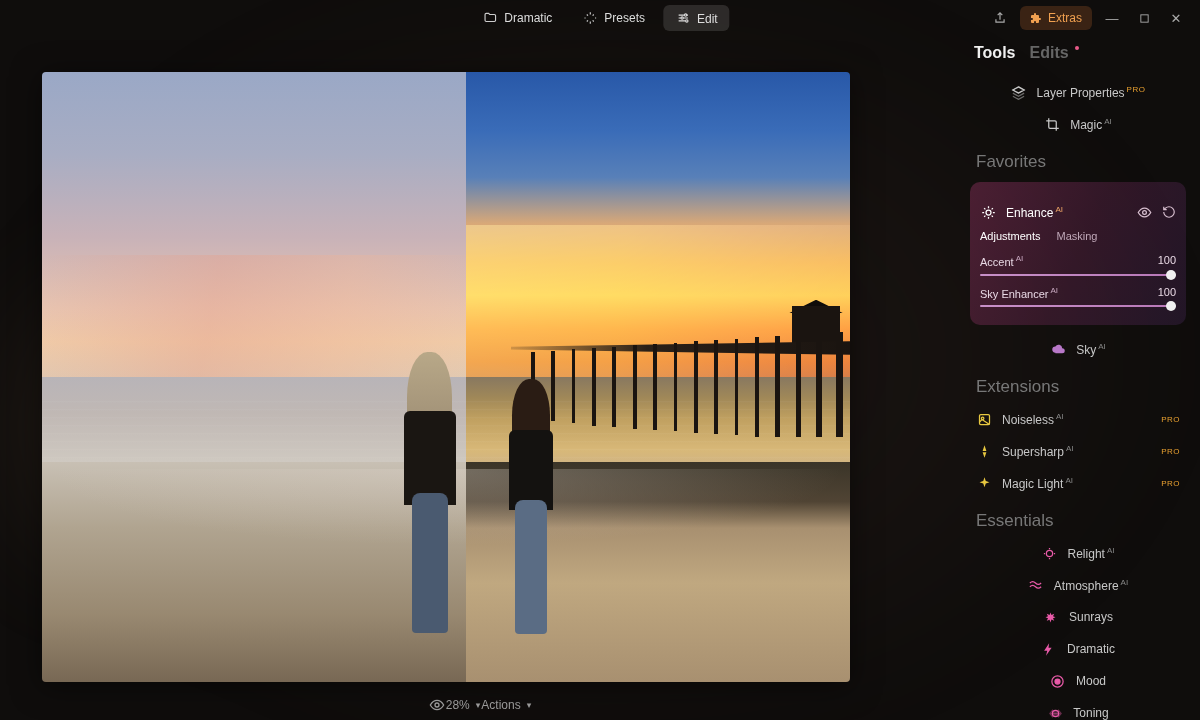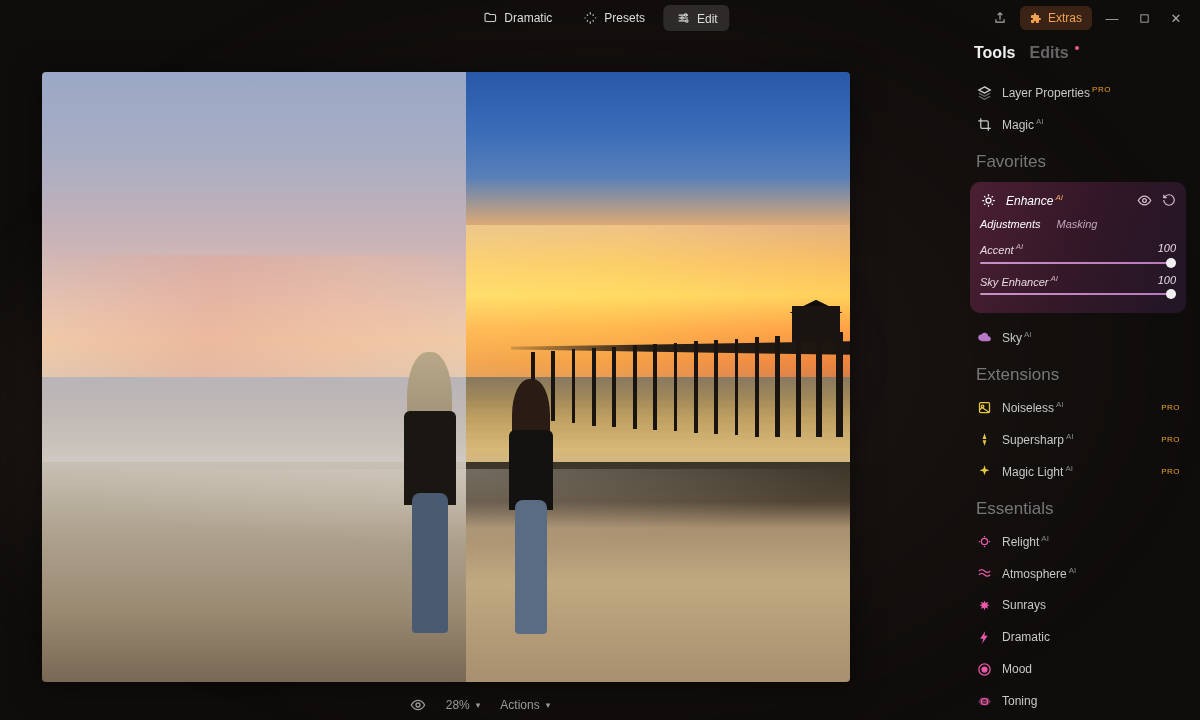--- a/index.html
+++ b/index.html
@@ -47,38 +47,38 @@
 .p1 { left: 43%; width: 10%; height: 48%; }
 .p1 .person-hair { top: 2%; left: 22%; width: 56%; height: 34%; background: linear-gradient(#b8a888,#988870); }
 .p1 .person-body { position: absolute; top: 22%; left: 18%; width: 64%; height: 32%; background: #1a1612; }
 .p1 .person-legs { top: 50%; left: 28%; width: 44%; height: 48%; border-radius: 8px 8px 4px 4px; }
 .p2 { left: 56%; width: 9%; height: 44%; }
 .p2 .person-hair { top: 3%; left: 24%; width: 52%; height: 30%; background: #2a1c14; }
 .p2 .person-body { position: absolute; top: 22%; left: 20%; width: 60%; height: 30%; background: #141210; }
 .p2 .person-legs { top: 48%; left: 28%; width: 44%; height: 50%; background: #5a6c84; border-radius: 8px 8px 4px 4px; }
 
 
-.statusbar { position: absolute; bottom: 0; left: 0; width: 960px; height: 30px; display: flex; align-items: center; justify-content: center; gap: 20px; font-size: 12px; color: #999; }
+.statusbar { position: absolute; bottom: 0; left: 0; width: 960px; height: 30px; display: flex; align-items: center; justify-content: center; gap: 1px; font-size: 12px; color: #999; }
 .status-item { display: flex; align-items: center; gap: 6px; cursor: pointer; }
 
 
 .panel { position: absolute; top: 40px; right: 10px; width: 220px; bottom: 0; overflow-y: hidden; padding-right: 4px; }
 .panel-tabs { display: flex; gap: 14px; padding: 4px 4px 14px; align-items: center; }
 .panel-tab { font-size: 16px; font-weight: 600; color: #666; cursor: pointer; }
 .panel-tab.active { color: #f0f0f0; }
 .dot { width: 4px; height: 4px; background: #e85a8a; border-radius: 50%; margin-left: -8px; margin-top: -10px; }
 
-.tool-row { display: flex; align-items: center; gap: 10px; padding: 8px 6px; font-size: 12px; color: #c8c8c8; cursor: pointer; border-radius: 6px; }
+.tool-row { display: flex; align-items: center; gap: 10px; padding: 8px 6px; font-size: 12px; color: #c8c8c8; cursor: pointer; border-radius: 6px; justify-content: center; }
 .tool-icon { width: 16px; height: 16px; display: flex; align-items: center; justify-content: center; flex-shrink: 0; }
 .badge-ai { font-size: 8px; color: #888; margin-left: 2px; vertical-align: super; }
 .badge-pro { font-size: 8px; color: #e8a030; margin-left: 2px; vertical-align: super; letter-spacing: 0.5px; }
 
 .section-head { font-size: 17px; color: #777; padding: 12px 6px 6px; }
 
-.enhance-card { background: linear-gradient(115deg, rgba(180,60,120,0.35), rgba(140,50,110,0.28) 50%, rgba(90,50,120,0.25)); border-radius: 10px; padding: 10px 10px 14px; margin: 4px 0 8px; font-style: italic; }
+.enhance-card { background: linear-gradient(115deg, rgba(180,60,120,0.35), rgba(140,50,110,0.28) 50%, rgba(90,50,120,0.25)); border-radius: 10px; padding: 22px 10px 14px; margin: 4px 0 8px; }
 .enhance-head { display: flex; align-items: center; gap: 10px; font-size: 12px; color: #fff; }
 .enhance-head .spacer { flex: 1; }
 .enhance-tabs { display: flex; gap: 16px; font-size: 11px; color: #bfa8b8; margin: 10px 0 12px; }
 .enhance-tabs .active { color: #fff; }
 .slider-row { margin: 10px 0 4px; }
 .slider-label { display: flex; justify-content: space-between; font-size: 11px; color: #e8d8e4; margin-bottom: 6px; }
 .slider-track { height: 2px; background: linear-gradient(to right, #c890c8, #b878b8); border-radius: 2px; position: relative; }
 .slider-thumb { position: absolute; right: 0; top: -4px; width: 10px; height: 10px; background: #f0f0f0; border-radius: 50%; }
 
 svg { display: block; }

